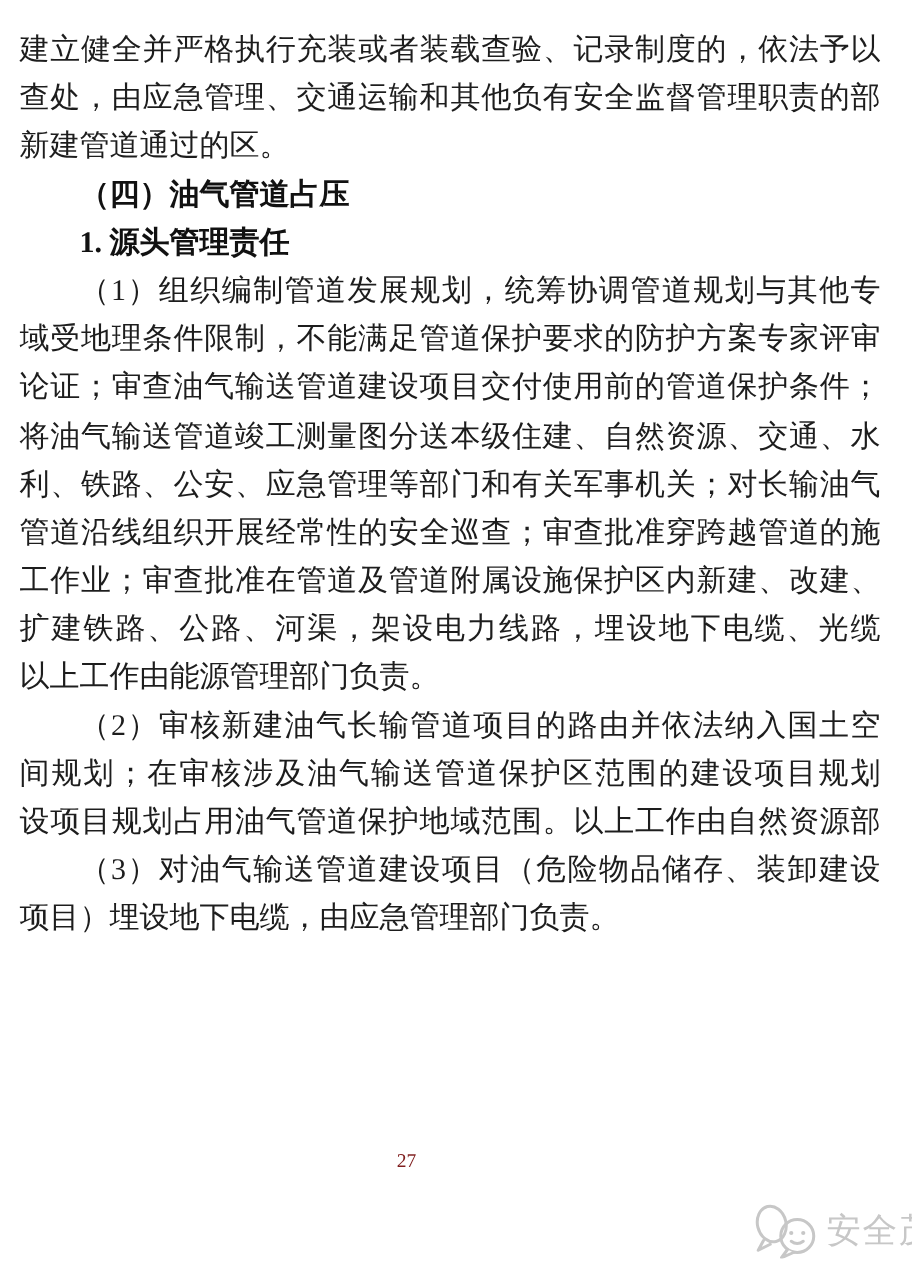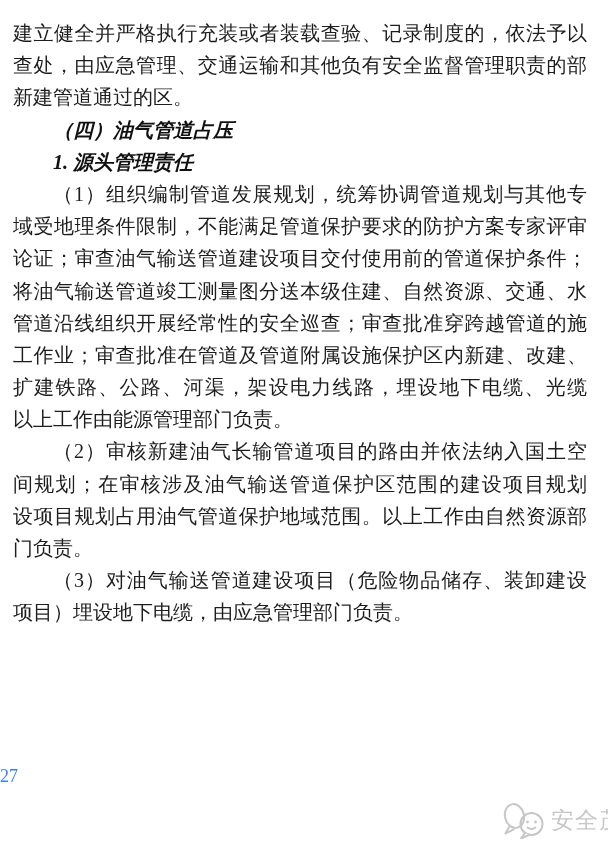--- a/index.html
+++ b/index.html
@@ -36,29 +36,29 @@
   .line.fill {
     text-align: justify;
     text-align-last: justify;
   }
   .line.indent {
     text-indent: 40px;
   }
   .line.bold {
     font-weight: bold;
     color: #111111;
-    font-style: italic;
   }
   .page-number {
     position: absolute;
     top: 766px;
     left: 0;
     width: 542px;
-    font-size: 18px;
-    color: #3b82f6;
+    text-align: center;
+    font-size: 13px;
+    color: #7f1d1d;
   }
   .watermark {
     position: absolute;
     right: 5px;
     bottom: 3px;
     display: flex;
     align-items: center;
     gap: 4px;
     color: #c7c7c7;
     font-size: 23px;
@@ -75,28 +75,28 @@
   <div class="text-block">
       <div class="line fill">建立健全并严格执行充装或者装载查验、记录制度的，依法予以</div>
       <div class="line fill">查处，由应急管理、交通运输和其他负有安全监督管理职责的部</div>
       <div class="line">新建管道通过的区。</div>
       <div class="line bold indent">（四）油气管道占压</div>
       <div class="line bold indent">1. 源头管理责任</div>
       <div class="line indent fill">（1）组织编制管道发展规划，统筹协调管道规划与其他专</div>
       <div class="line fill">域受地理条件限制，不能满足管道保护要求的防护方案专家评审</div>
       <div class="line fill">论证；审查油气输送管道建设项目交付使用前的管道保护条件；</div>
       <div class="line fill">将油气输送管道竣工测量图分送本级住建、自然资源、交通、水</div>
+      <div class="line fill">利、铁路、公安、应急管理等部门和有关军事机关；对长输油气</div>
       <div class="line fill">管道沿线组织开展经常性的安全巡查；审查批准穿跨越管道的施</div>
       <div class="line fill">工作业；审查批准在管道及管道附属设施保护区内新建、改建、</div>
       <div class="line fill">扩建铁路、公路、河渠，架设电力线路，埋设地下电缆、光缆等。</div>
       <div class="line">以上工作由能源管理部门负责。</div>
       <div class="line indent fill">（2）审核新建油气长输管道项目的路由并依法纳入国土空</div>
       <div class="line fill">间规划；在审核涉及油气输送管道保护区范围的建设项目规划</div>
       <div class="line fill">设项目规划占用油气管道保护地域范围。以上工作由自然资源部</div>
-      <div class="line">门负责。</div>
       <div class="line indent fill">（3）对油气输送管道建设项目（危险物品储存、装卸建设</div>
       <div class="line">项目）埋设地下电缆，由应急管理部门负责。</div>
     </div>
 
   <div class="page-number">27</div>
 
   <div class="watermark">
     <span>
       <svg width="46" height="37" viewBox="0 0 46 37" fill="none" stroke="#c7c7c7" stroke-width="2" stroke-linecap="round" stroke-linejoin="round">
         <ellipse cx="13.5" cy="14" rx="9.5" ry="12" transform="rotate(-14 13.5 14)"></ellipse>

